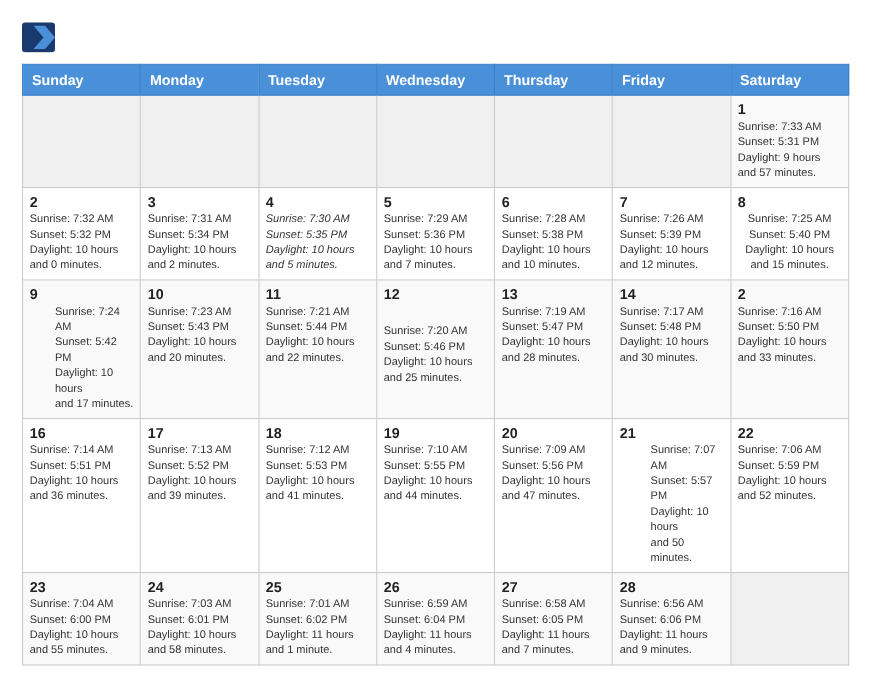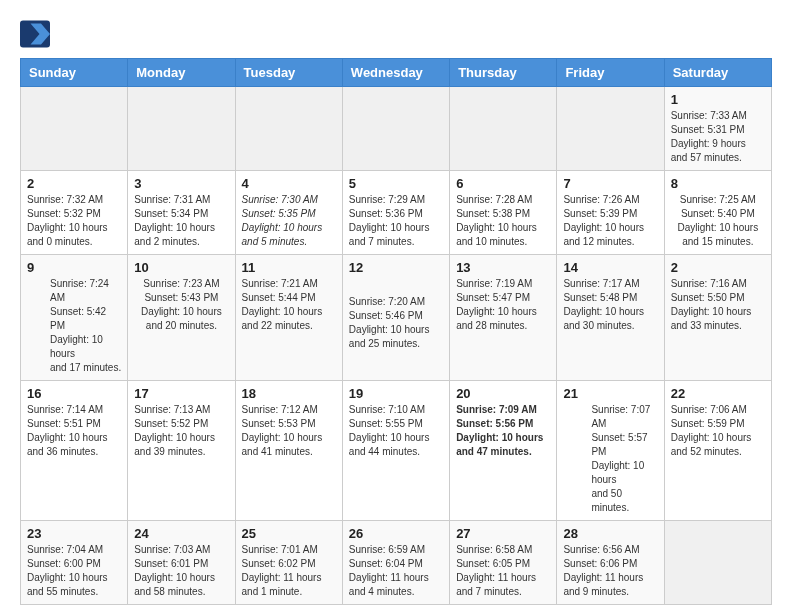--- a/index.html
+++ b/index.html
@@ -185,21 +185,21 @@
       <tr>
         <td>
           <span class="day-number">9</span>
           <div class="day-info" style="white-space: pre-line; margin-left: 23px;">Sunrise: 7:24 AM
 Sunset: 5:42 PM
 Daylight: 10 hours
 and 17 minutes.</div>
         </td>
         <td>
           <span class="day-number">10</span>
-          <div class="day-info" style="white-space: pre-line; text-align: center;">Sunrise: 7:23 AM
+          <div class="day-info" style="white-space: pre-line;">Sunrise: 7:23 AM
 Sunset: 5:43 PM
 Daylight: 10 hours
 and 20 minutes.</div>
         </td>
         <td>
           <span class="day-number">11</span>
           <div class="day-info" style="white-space: pre-line;">Sunrise: 7:21 AM
 Sunset: 5:44 PM
 Daylight: 10 hours
 and 22 minutes.</div>
@@ -257,21 +257,21 @@
         </td>
         <td>
           <span class="day-number">19</span>
           <div class="day-info" style="white-space: pre-line;">Sunrise: 7:10 AM
 Sunset: 5:55 PM
 Daylight: 10 hours
 and 44 minutes.</div>
         </td>
         <td>
           <span class="day-number">20</span>
-          <div class="day-info" style="white-space: pre-line; font-weight: bold;">Sunrise: 7:09 AM
+          <div class="day-info" style="white-space: pre-line;">Sunrise: 7:09 AM
 Sunset: 5:56 PM
 Daylight: 10 hours
 and 47 minutes.</div>
         </td>
         <td>
           <span class="day-number">21</span>
           <div class="day-info" style="white-space: pre-line; margin-left: 28px;">Sunrise: 7:07 AM
 Sunset: 5:57 PM
 Daylight: 10 hours
 and 50 minutes.</div>

